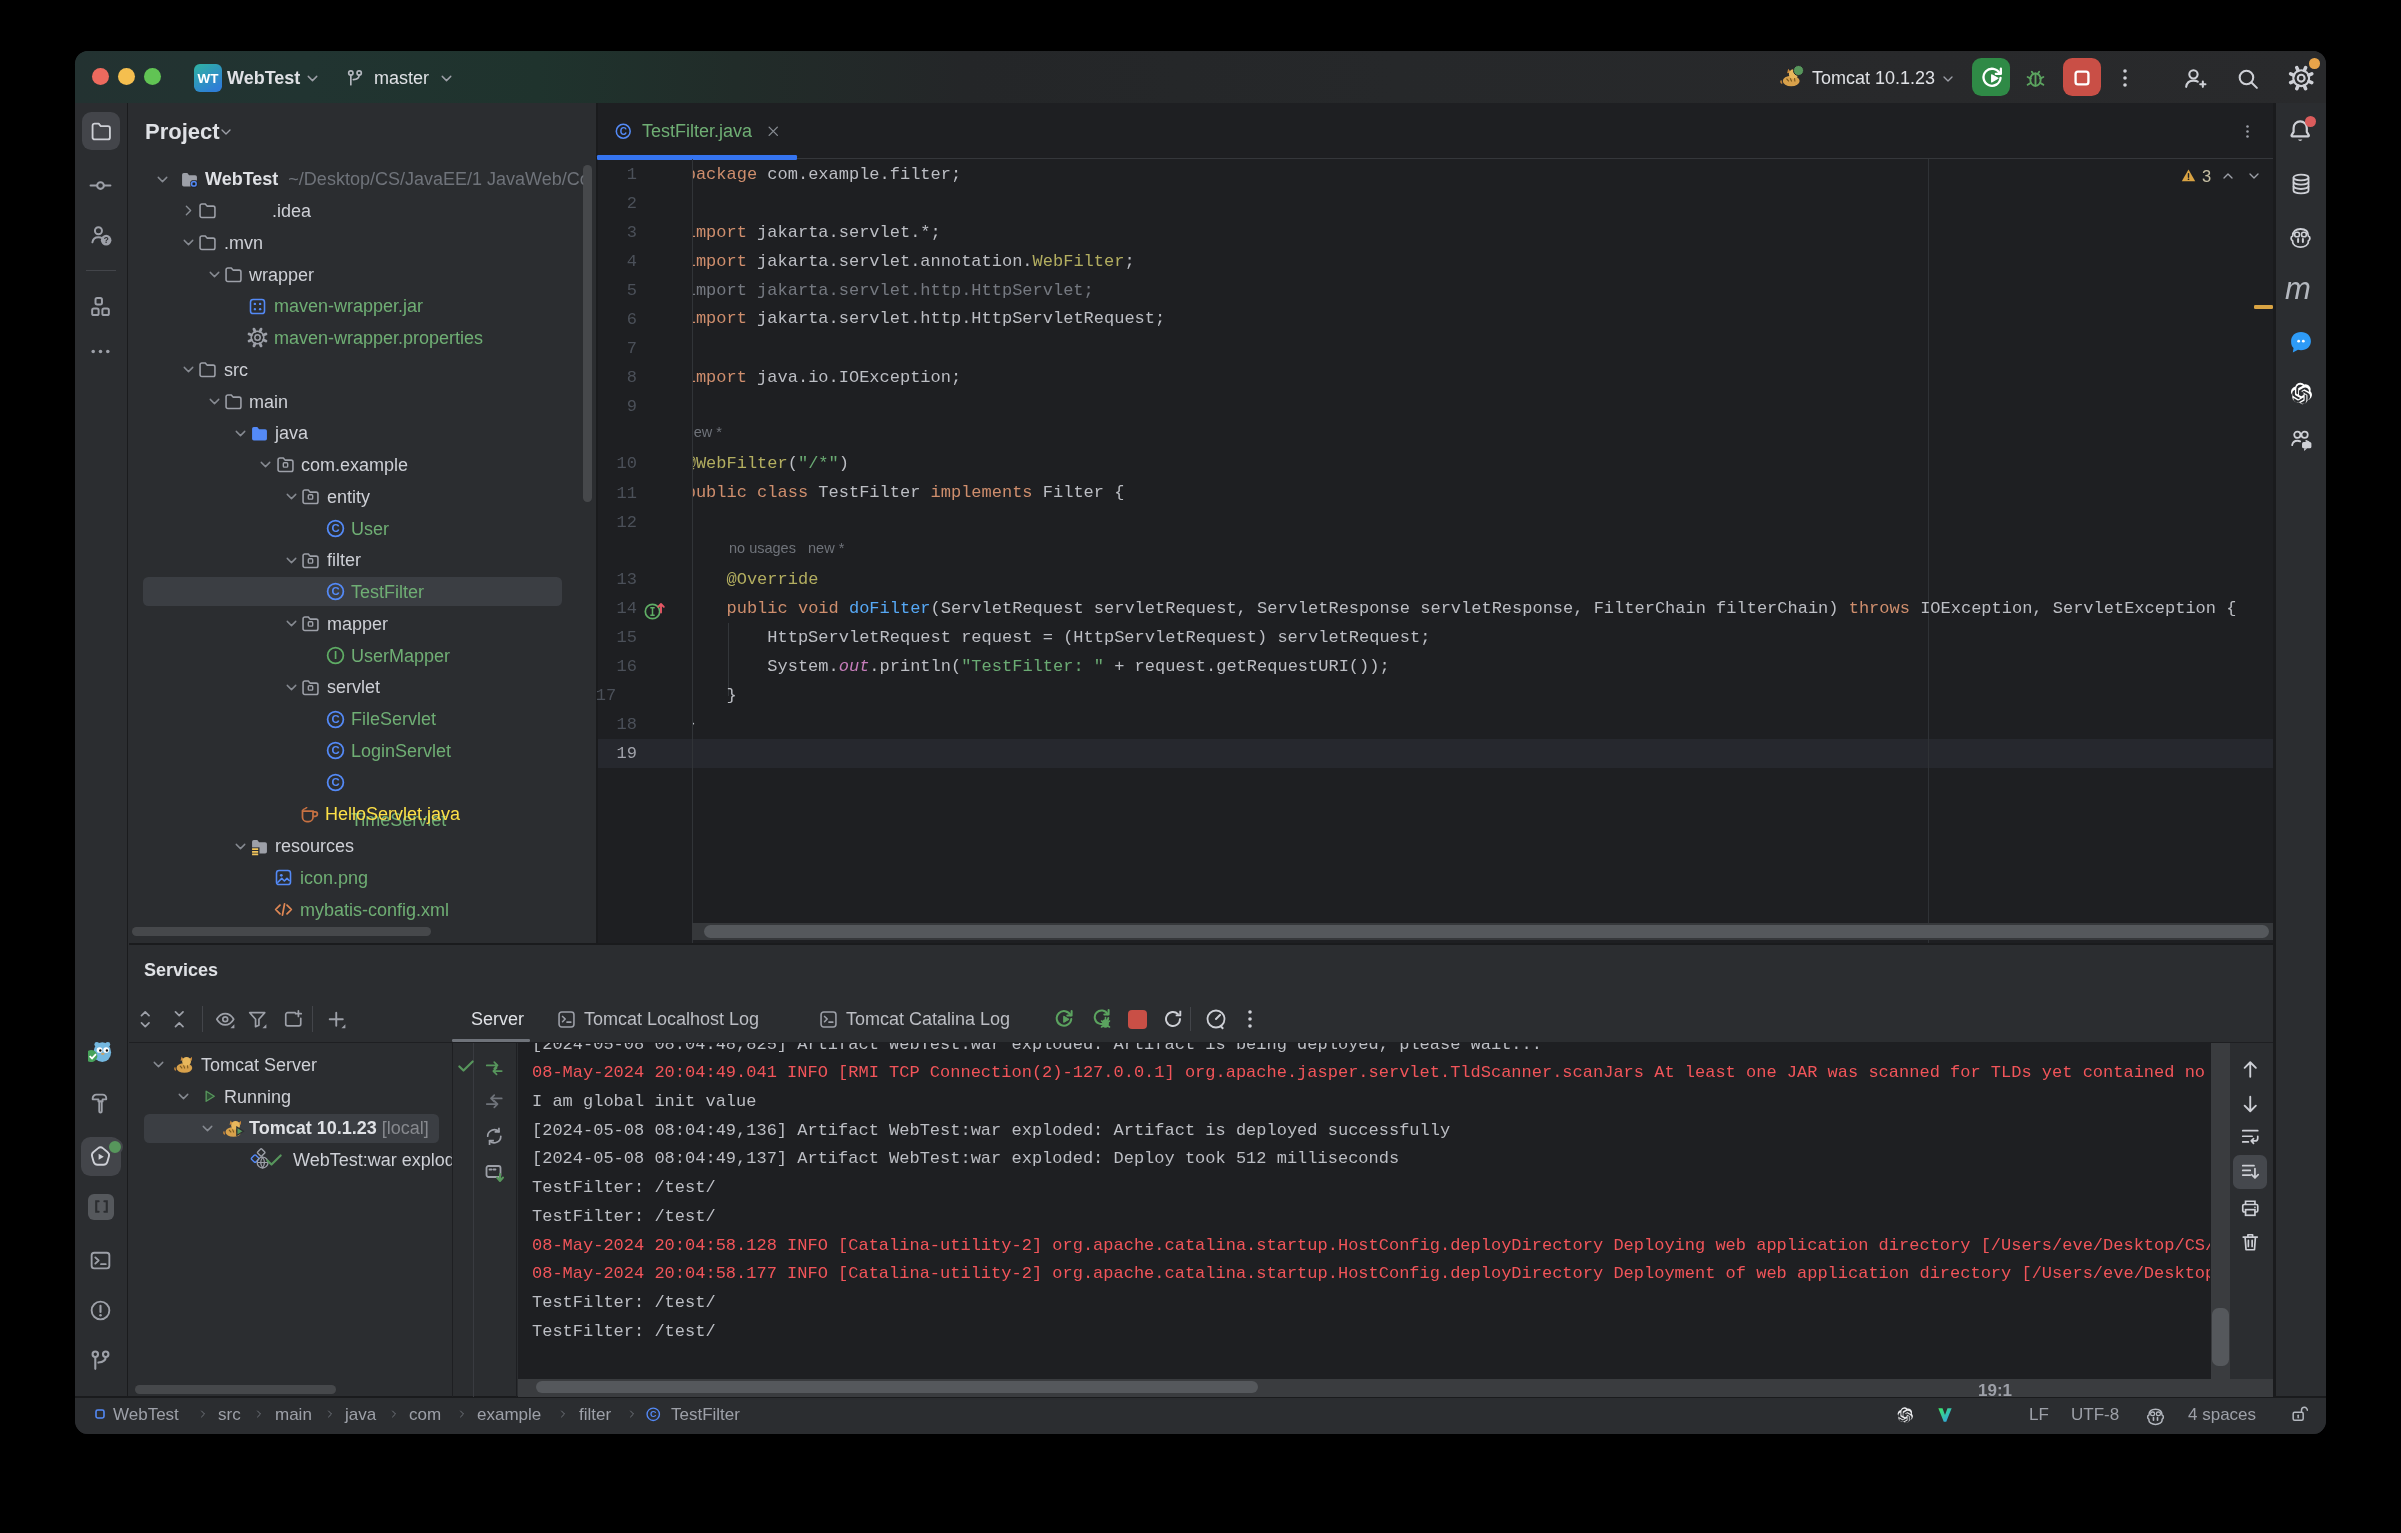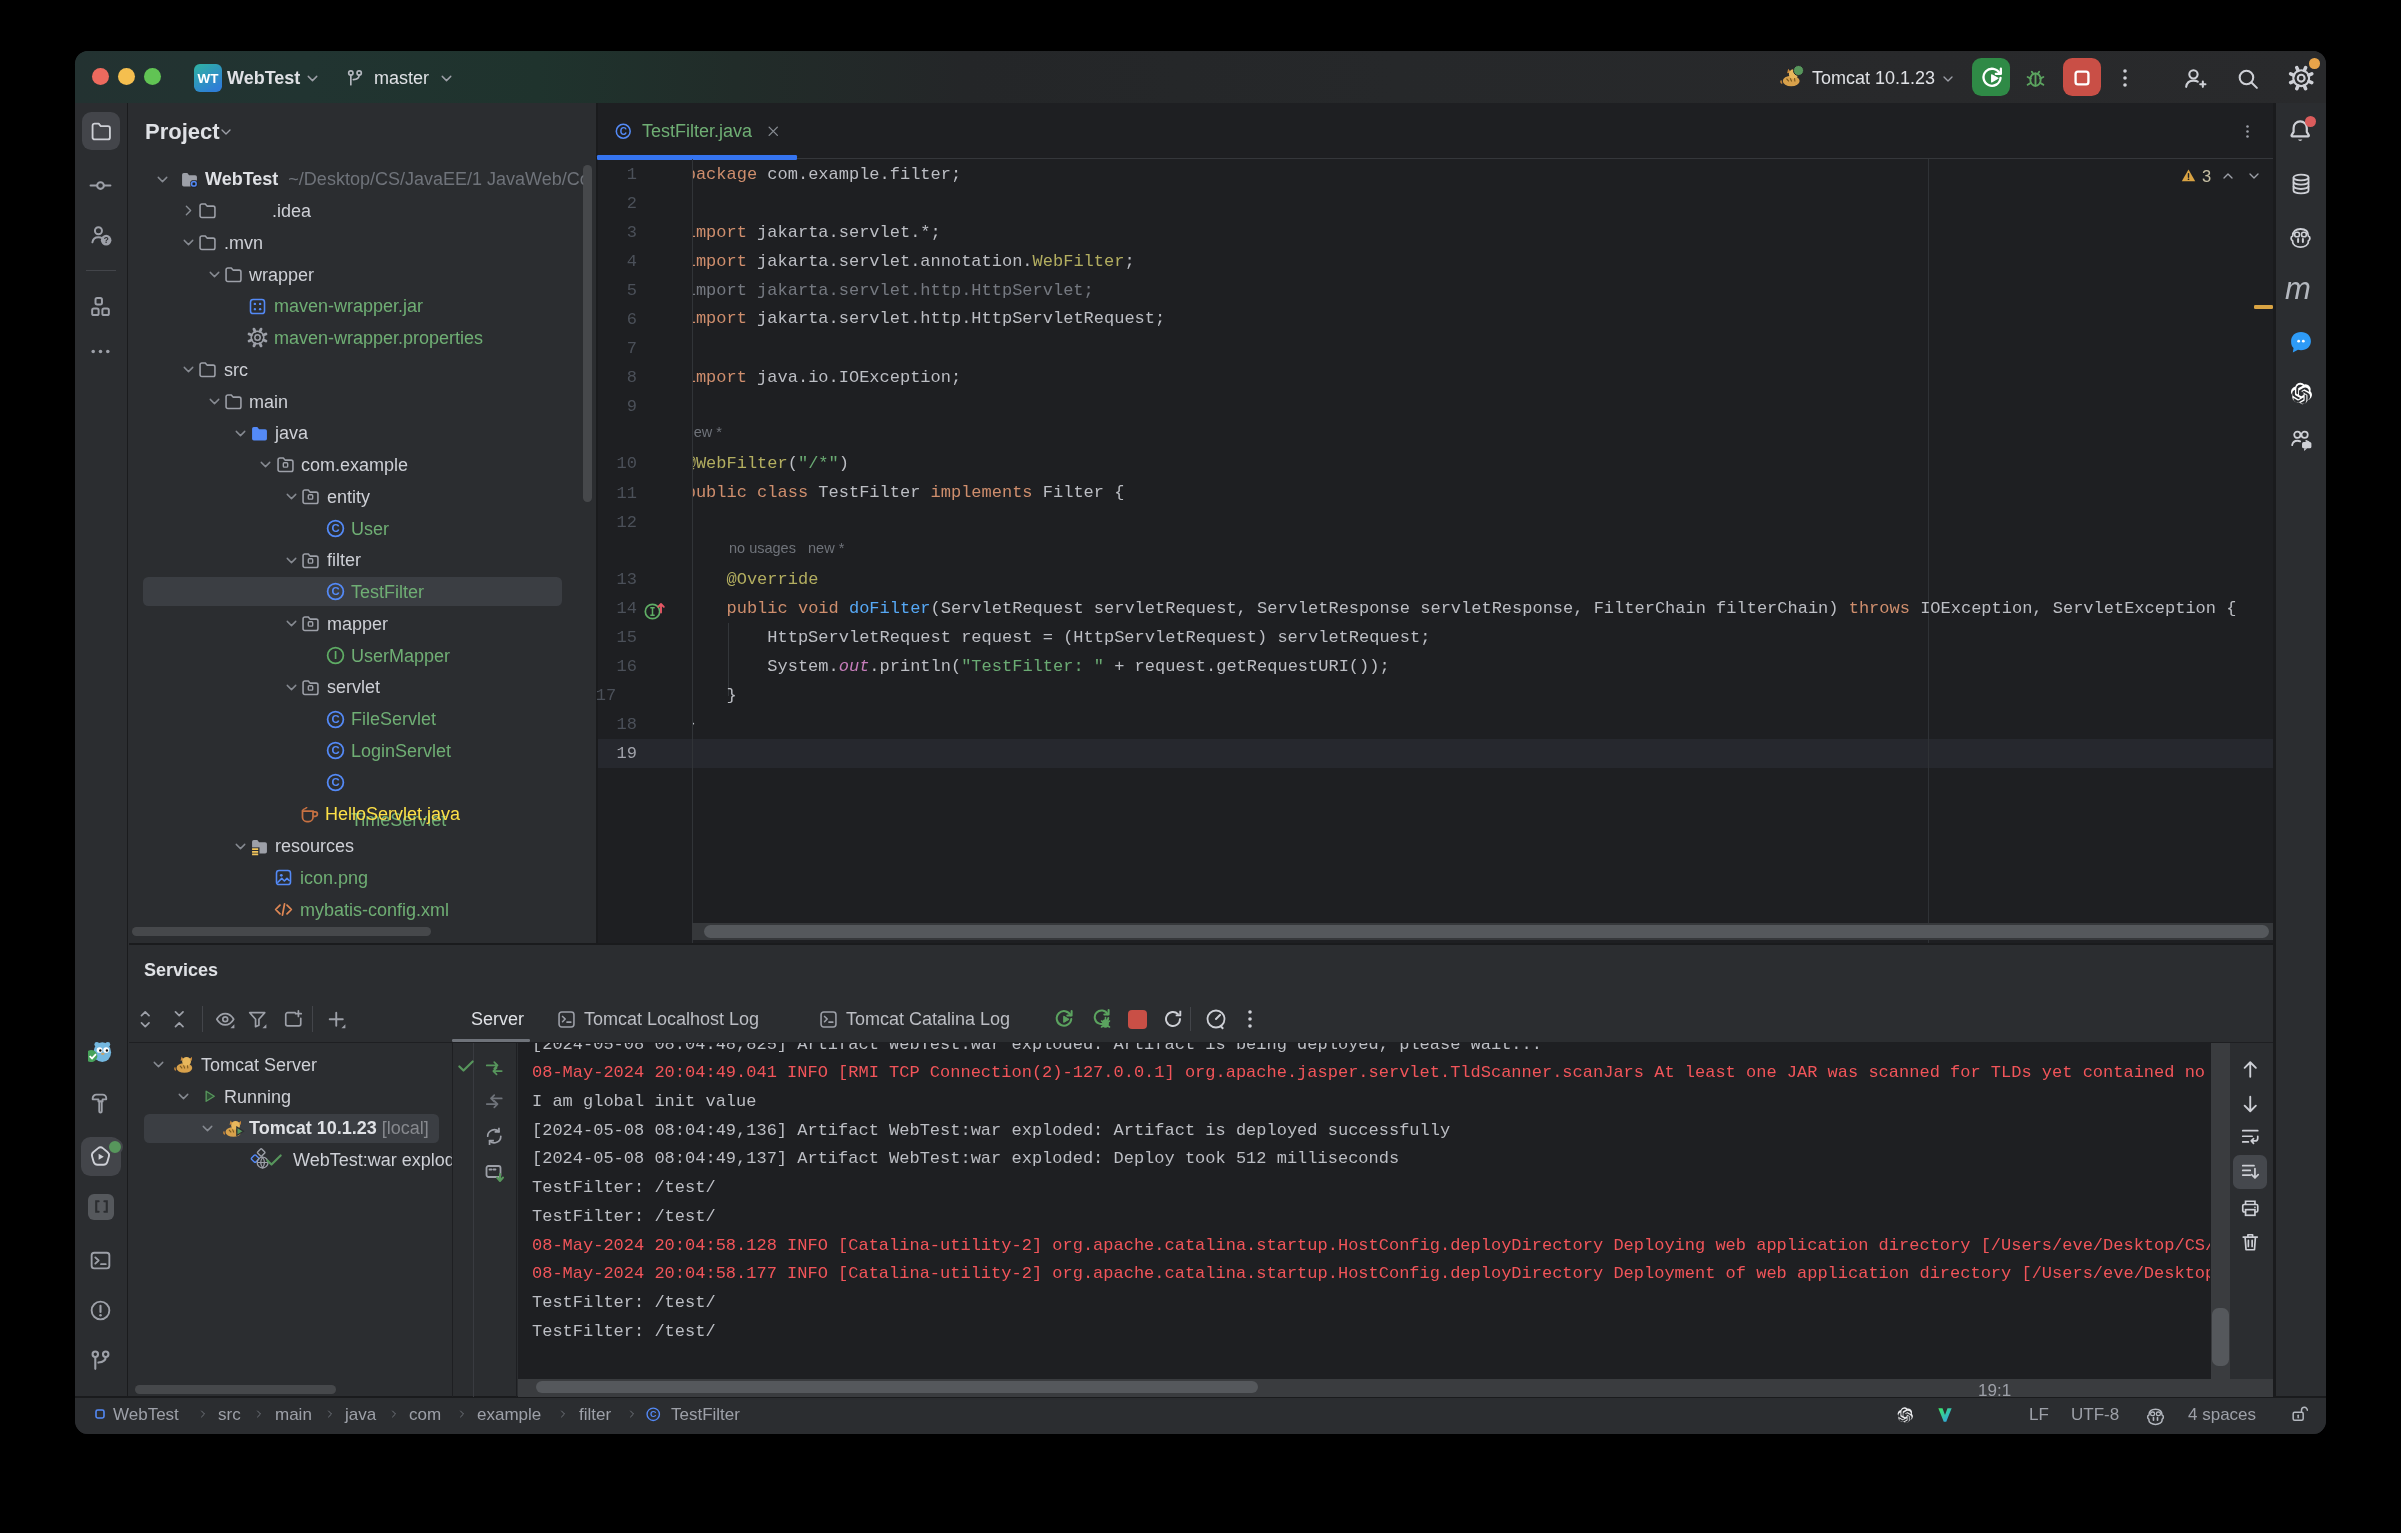--- a/index.html
+++ b/index.html
@@ -653,21 +653,21 @@
     </svg>
 <svg class="a" style="left:1860px;top:1354px;" width="20" height="20" viewBox="0 0 24 24" fill="none">
       <defs>
         <linearGradient id="vg" x1="0" y1="0" x2="1" y2="1">
           <stop offset="0" stop-color="#3BEA62"></stop>
           <stop offset="1" stop-color="#2E9BF7"></stop>
         </linearGradient>
       </defs>
       <path d="M4 4h5l3 8 3-8h5l-6.5 16h-3z" fill="url(#vg)"></path>
     </svg>
-<div class="a s" style="left:1903px;top:1328px;height:23px;line-height:23px;font-size:17px;color:#9DA0A8;font-weight:400;white-space:pre;">19:1</div>
+<div class="a s" style="left:1903px;top:1328px;height:23px;line-height:23px;font-size:17px;color:#9DA0A8;font-weight:700;white-space:pre;">19:1</div>
 <div class="a s" style="left:1954px;top:1352px;height:23px;line-height:23px;font-size:17px;color:#9DA0A8;font-weight:400;white-space:pre;">LF</div>
 <div class="a s" style="left:1996px;top:1352px;height:23px;line-height:23px;font-size:17px;color:#9DA0A8;font-weight:400;white-space:pre;">UTF-8</div>
 <svg class="a" style="left:2070px;top:1354px;" width="21" height="21" viewBox="0 0 24 24" fill="none">
       <path d="M4.5 11.5C4.5 7 7.5 4.8 12 4.8s7.5 2.2 7.5 6.7c1 .3 1.5 1 1.5 2.1 0 1-.4 2-1.5 2.8v1.2c0 2.3-3.3 4.6-7.5 4.6s-7.5-2.3-7.5-4.6v-1.2C3.4 15.6 3 14.6 3 13.6c0-1.1.5-1.8 1.5-2.1z" stroke="#B4B8BF" stroke-width="1.7" stroke-linejoin="round"></path>
       <path d="M9.7 14.5v2.8M14.3 14.5v2.8" stroke="#B4B8BF" stroke-width="1.9" stroke-linecap="round"></path>
       <rect x="6.4" y="8" width="4.6" height="4.2" rx="2" stroke="#B4B8BF" stroke-width="1.5"></rect>
       <rect x="13" y="8" width="4.6" height="4.2" rx="2" stroke="#B4B8BF" stroke-width="1.5"></rect>
     </svg>
 <div class="a s" style="left:2113px;top:1352px;height:23px;line-height:23px;font-size:17px;color:#9DA0A8;font-weight:400;white-space:pre;">4 spaces</div>
 <svg class="a" style="left:2214px;top:1353px;" width="20" height="20" viewBox="0 0 24 24" fill="none">

